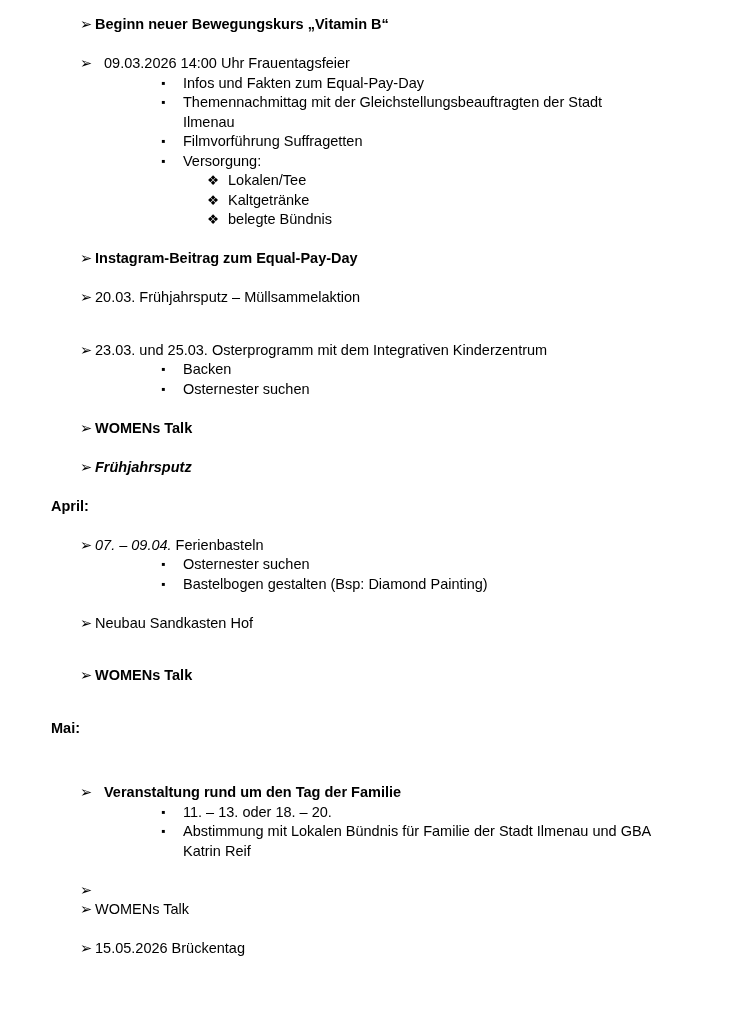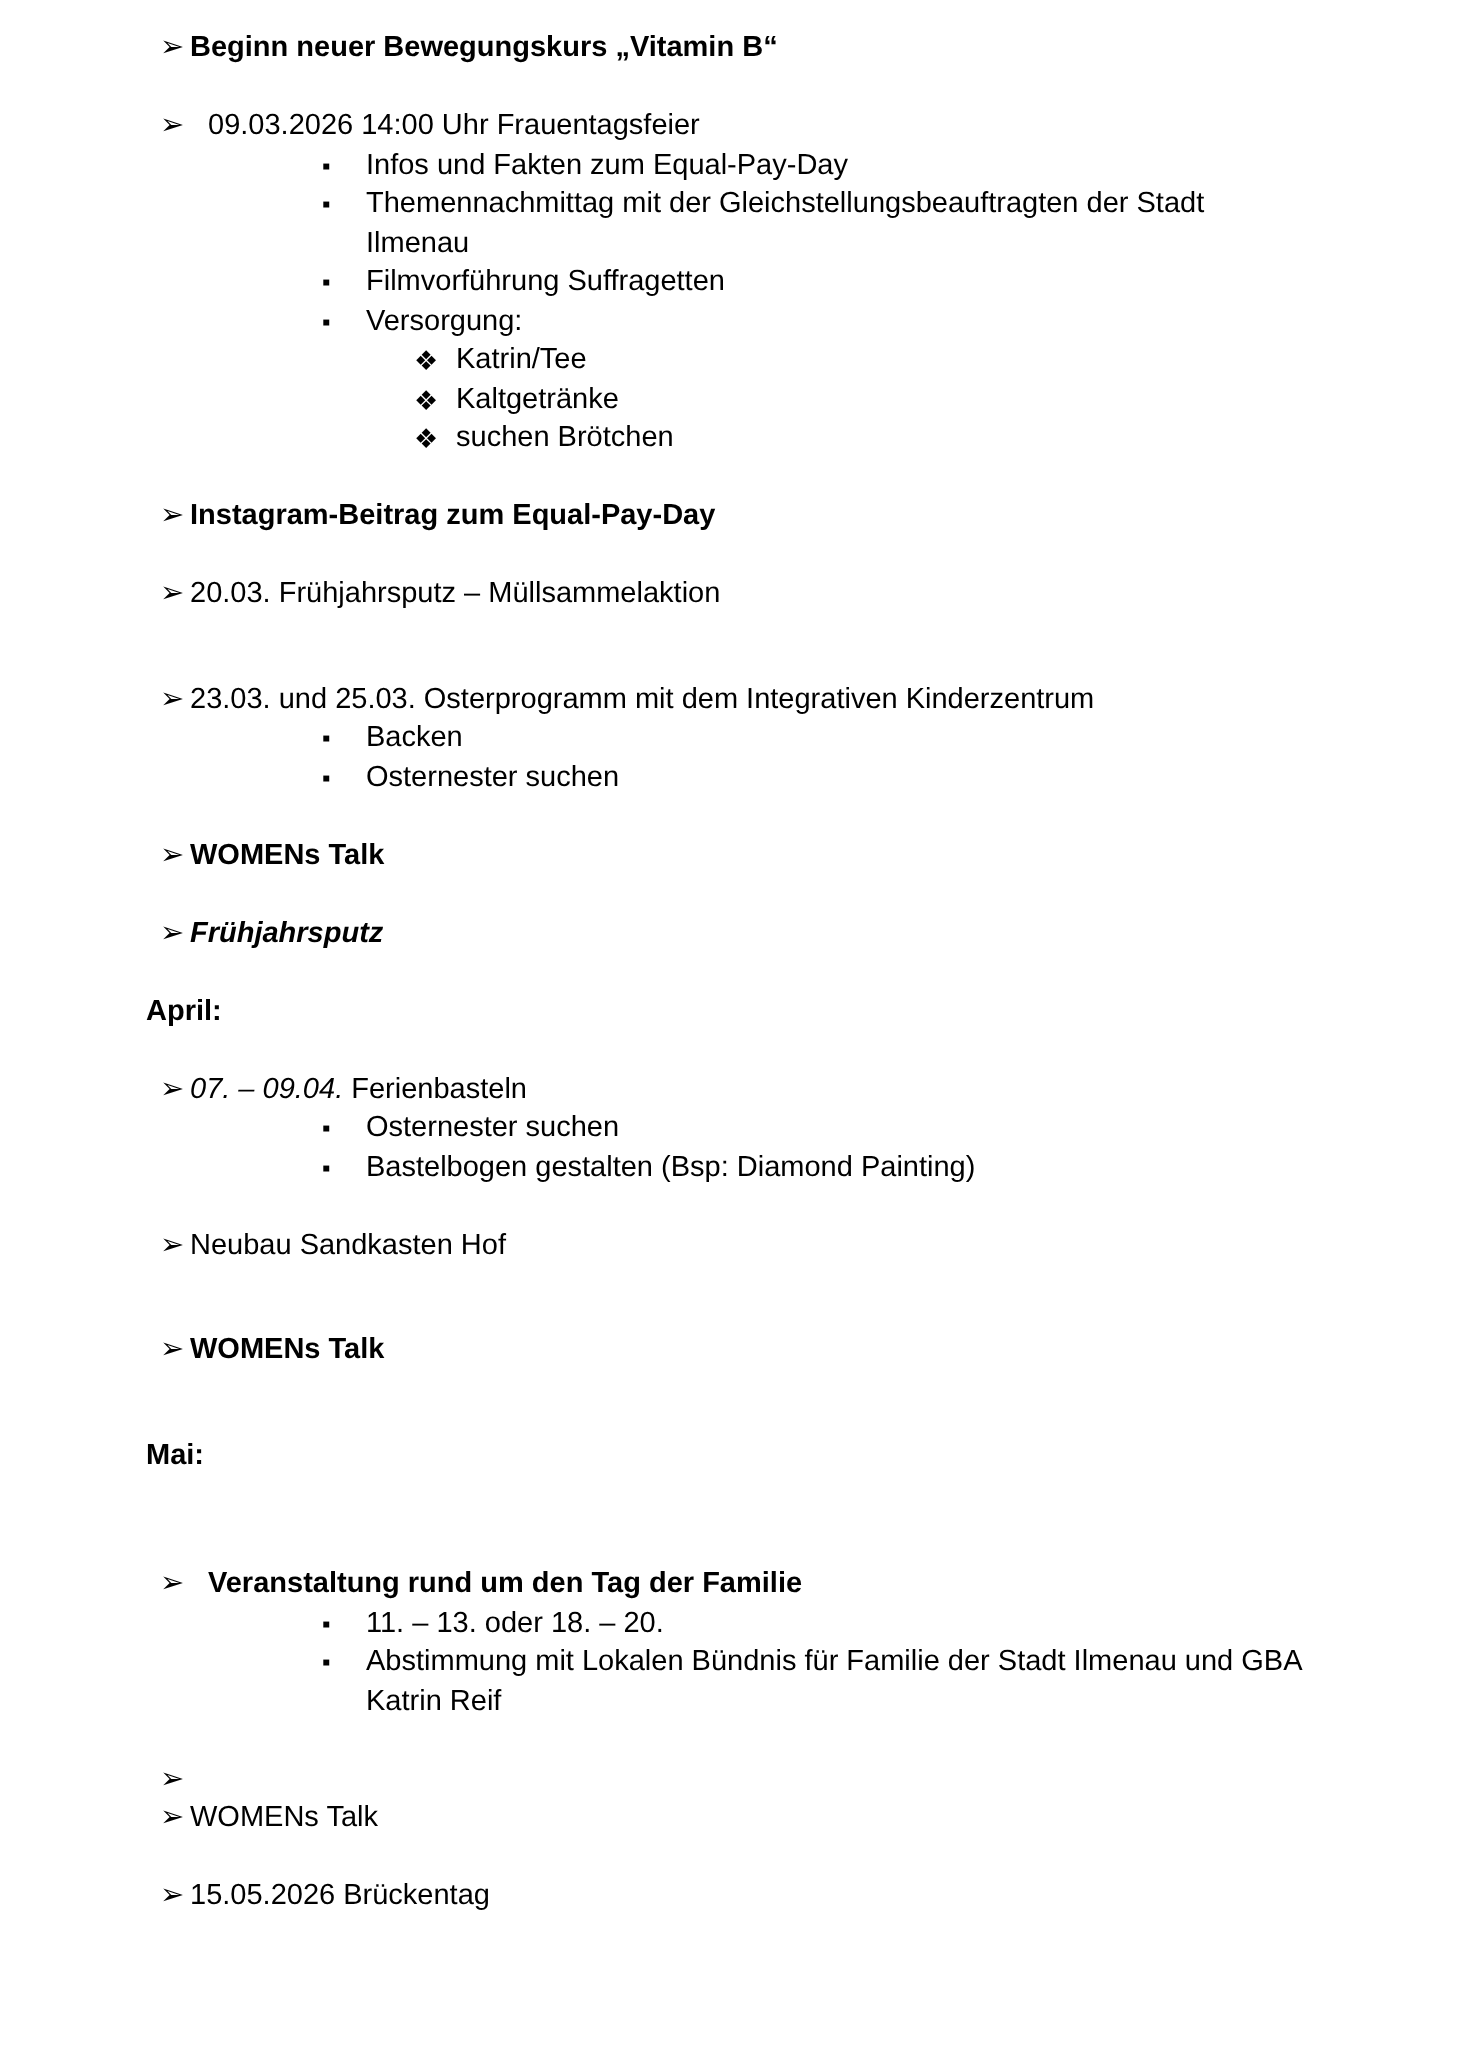--- a/index.html
+++ b/index.html
@@ -19,21 +19,21 @@
   .page {
     box-sizing: border-box;
     width: 729px;
     height: 1030px;
     padding-top: 15px;
   }
   .line {
     display: flex;
     align-items: flex-start;
   }
-  .line.heading { padding-left: 73px; }
+  .line.heading { padding-left: 51px; }
   .line.arrow   { padding-left: 80px; }
   .line.square  { padding-left: 161px; }
   .line.diamond { padding-left: 207px; }
 
   .bullet {
     flex: 0 0 auto;
     display: inline-block;
   }
   .line.arrow   .bullet { width: 15px; }
   .line.square  .bullet { width: 22px; font-size: 12px; }
@@ -79,29 +79,29 @@
       <div class="line square">
         <span class="bullet">▪</span>
         <span class="content">Filmvorführung Suffragetten</span>
       </div>
       <div class="line square">
         <span class="bullet">▪</span>
         <span class="content">Versorgung:</span>
       </div>
       <div class="line diamond">
         <span class="bullet">❖</span>
-        <span class="content">Katrin/Tee</span>
+        <span class="content">Lokalen/Tee</span>
       </div>
       <div class="line diamond">
         <span class="bullet">❖</span>
         <span class="content">Kaltgetränke</span>
       </div>
       <div class="line diamond">
         <span class="bullet">❖</span>
-        <span class="content">suchen Brötchen</span>
+        <span class="content">belegte Bündnis</span>
       </div>
       <div class="line arrow bold" style="margin-top: 19.5px;">
         <span class="bullet">➢</span>
         <span class="content">Instagram-Beitrag zum Equal-Pay-Day</span>
       </div>
       <div class="line arrow" style="margin-top: 19.5px;">
         <span class="bullet">➢</span>
         <span class="content"><span class="lead bold">20.03.</span> Frühjahrsputz – Müllsammelaktion</span>
       </div>
       <div class="line arrow" style="margin-top: 33.15px;">

